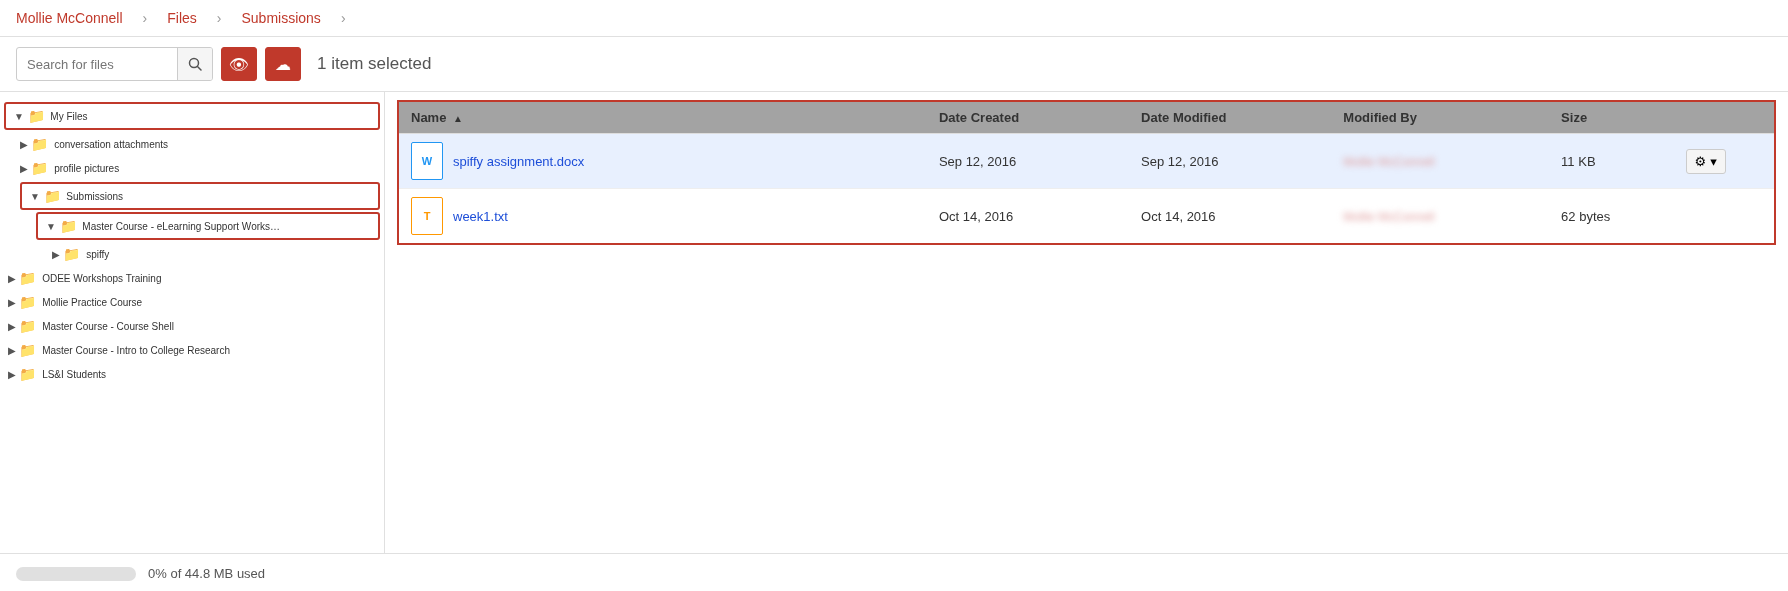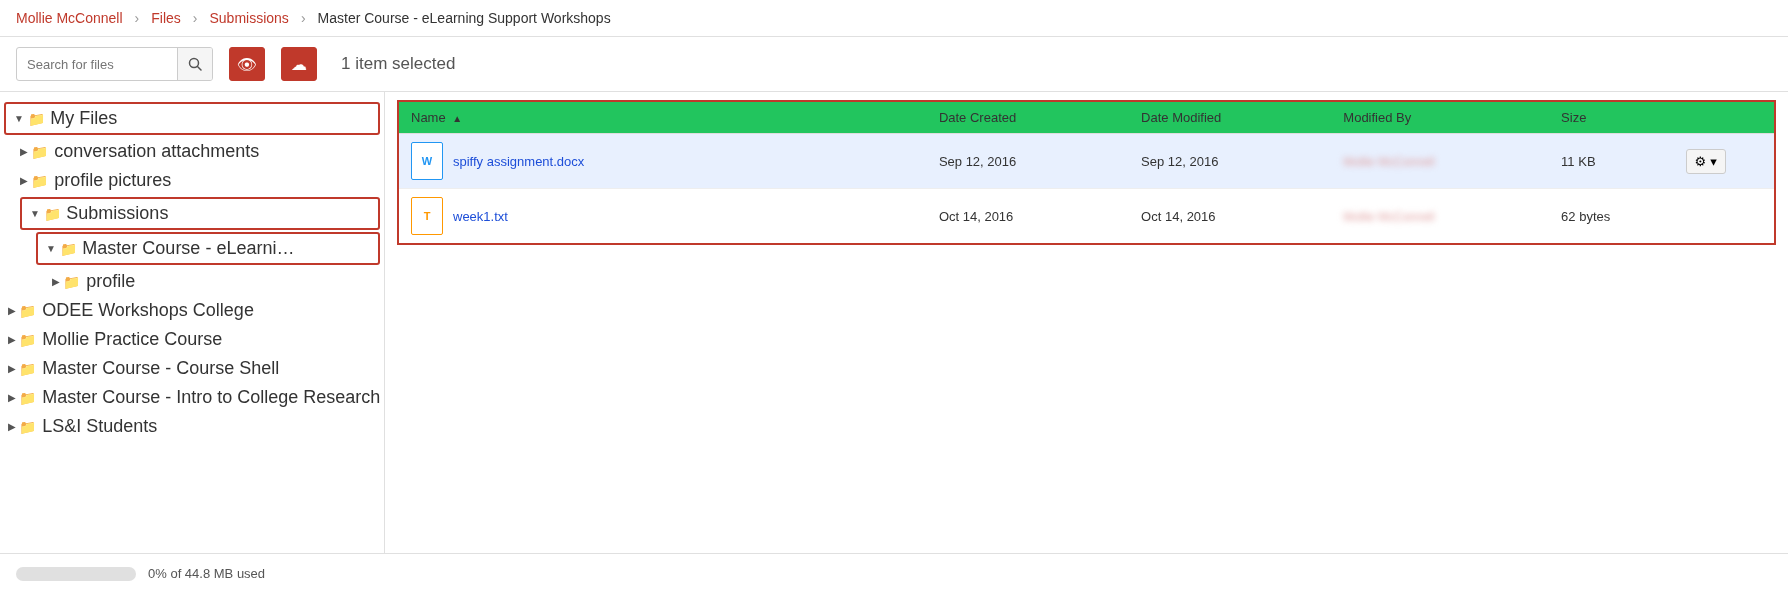--- a/index.html
+++ b/index.html
@@ -5,32 +5,32 @@
     * { box-sizing: border-box; margin: 0; padding: 0; }
     body { font-family: Arial, sans-serif; font-size: 13px; color: #333; background: #fff; }
 
     
     .breadcrumb {
       padding: 10px 16px;
       font-size: 14px;
       border-bottom: 1px solid #e0e0e0;
       display: flex;
       align-items: flex-start;
-      gap: 12px;
+      gap: 20px;
     }
     .breadcrumb-link { color: #c0392b; text-decoration: none; cursor: pointer; }
     .breadcrumb-sep { color: #999; }
     .breadcrumb-current { color: #333; }
 
     
     .toolbar {
       padding: 10px 16px;
       display: flex;
       align-items: center;
-      gap: 16px;
+      gap: 8px;
       border-bottom: 1px solid #e0e0e0;
     }
     .search-box {
       display: flex;
       align-items: center;
       border: 1px solid #ccc;
       border-radius: 3px;
       overflow: hidden;
       height: 34px;
     }
@@ -88,44 +88,44 @@
       align-items: center;
       padding: 4px 8px;
       cursor: pointer;
       white-space: nowrap;
       overflow: hidden;
       text-overflow: ellipsis;
     }
     .tree-arrow { font-size: 10px; margin-right: 4px; color: #555; }
     .tree-icon { margin-right: 5px; font-size: 14px; }
     .folder-icon { color: #c09000; }
-    .tree-label { font-size: 18px; }
+    .tree-label { font-size: 10px; }
 
     .indent-1 { padding-left: 20px; }
     .indent-3 { padding-left: 52px; }
 
     
     .file-list {
       flex: 1;
       padding: 8px 12px;
     }
     .file-table {
       width: 100%;
       border-collapse: collapse;
       border: 2px solid #c0392b;
       border-radius: 3px;
     }
     .file-table th {
       text-align: left;
       padding: 8px 12px;
       font-size: 13px;
-      font-weight: normal;
+      font-weight: bold;
       color: #333;
       border-bottom: 1px solid #ddd;
-      background: #22c55e;
+      background: #a3a3a3;
     }
     .file-table th.name-col { width: 340px; }
     .file-table th.date-col { width: 130px; }
     .file-table th.modified-col { width: 130px; }
     .file-table th.by-col { width: 140px; }
     .file-table th.size-col { width: 80px; }
     .file-table th.action-col { width: 60px; }
     .sort-arrow { font-size: 10px; margin-left: 3px; }
     .file-row td {
       padding: 8px 12px;
@@ -196,21 +196,20 @@
 </head>
 <body>
 
 <div class="breadcrumb">
   <a class="breadcrumb-link">Mollie McConnell</a>
   <span class="breadcrumb-sep">›</span>
   <a class="breadcrumb-link">Files</a>
   <span class="breadcrumb-sep">›</span>
   <a class="breadcrumb-link">Submissions</a>
   <span class="breadcrumb-sep">›</span>
-  <span class="breadcrumb-current">Master Course - eLearning Support Workshops</span>
 </div>
 
 <div class="toolbar">
   <div class="search-box">
     <input class="search-input" type="text" placeholder="Search for files" style="">
     <button class="search-btn">
       <svg width="14" height="14" viewBox="0 0 14 14" fill="none">
         <circle cx="6" cy="6" r="4.5" stroke="#555" stroke-width="1.5"></circle>
         <line x1="9.5" y1="9.5" x2="13" y2="13" stroke="#555" stroke-width="1.5" stroke-linecap="round"></line>
       </svg>
@@ -261,27 +260,27 @@
       <div class="tree-item">
         <span class="tree-arrow">▼</span>
         <span class="tree-icon folder-icon">📁</span>
         <span class="tree-label" style="overflow:hidden;text-overflow:ellipsis;white-space:nowrap;max-width:220px;">Master Course - eLearning Support Works…</span>
       </div>
     </div>
 
     <div class="tree-item indent-3">
       <span class="tree-arrow">▶</span>
       <span class="tree-icon folder-icon">📁</span>
-      <span class="tree-label">profile</span>
-    </div>
-
-    <div class="tree-item">
-      <span class="tree-arrow">▶</span>
-      <span class="tree-icon folder-icon">📁</span>
-      <span class="tree-label">ODEE Workshops College</span>
+      <span class="tree-label">spiffy</span>
+    </div>
+
+    <div class="tree-item">
+      <span class="tree-arrow">▶</span>
+      <span class="tree-icon folder-icon">📁</span>
+      <span class="tree-label">ODEE Workshops Training</span>
     </div>
 
     <div class="tree-item">
       <span class="tree-arrow">▶</span>
       <span class="tree-icon folder-icon">📁</span>
       <span class="tree-label">Mollie Practice Course</span>
     </div>
 
     <div class="tree-item">
       <span class="tree-arrow">▶</span>

